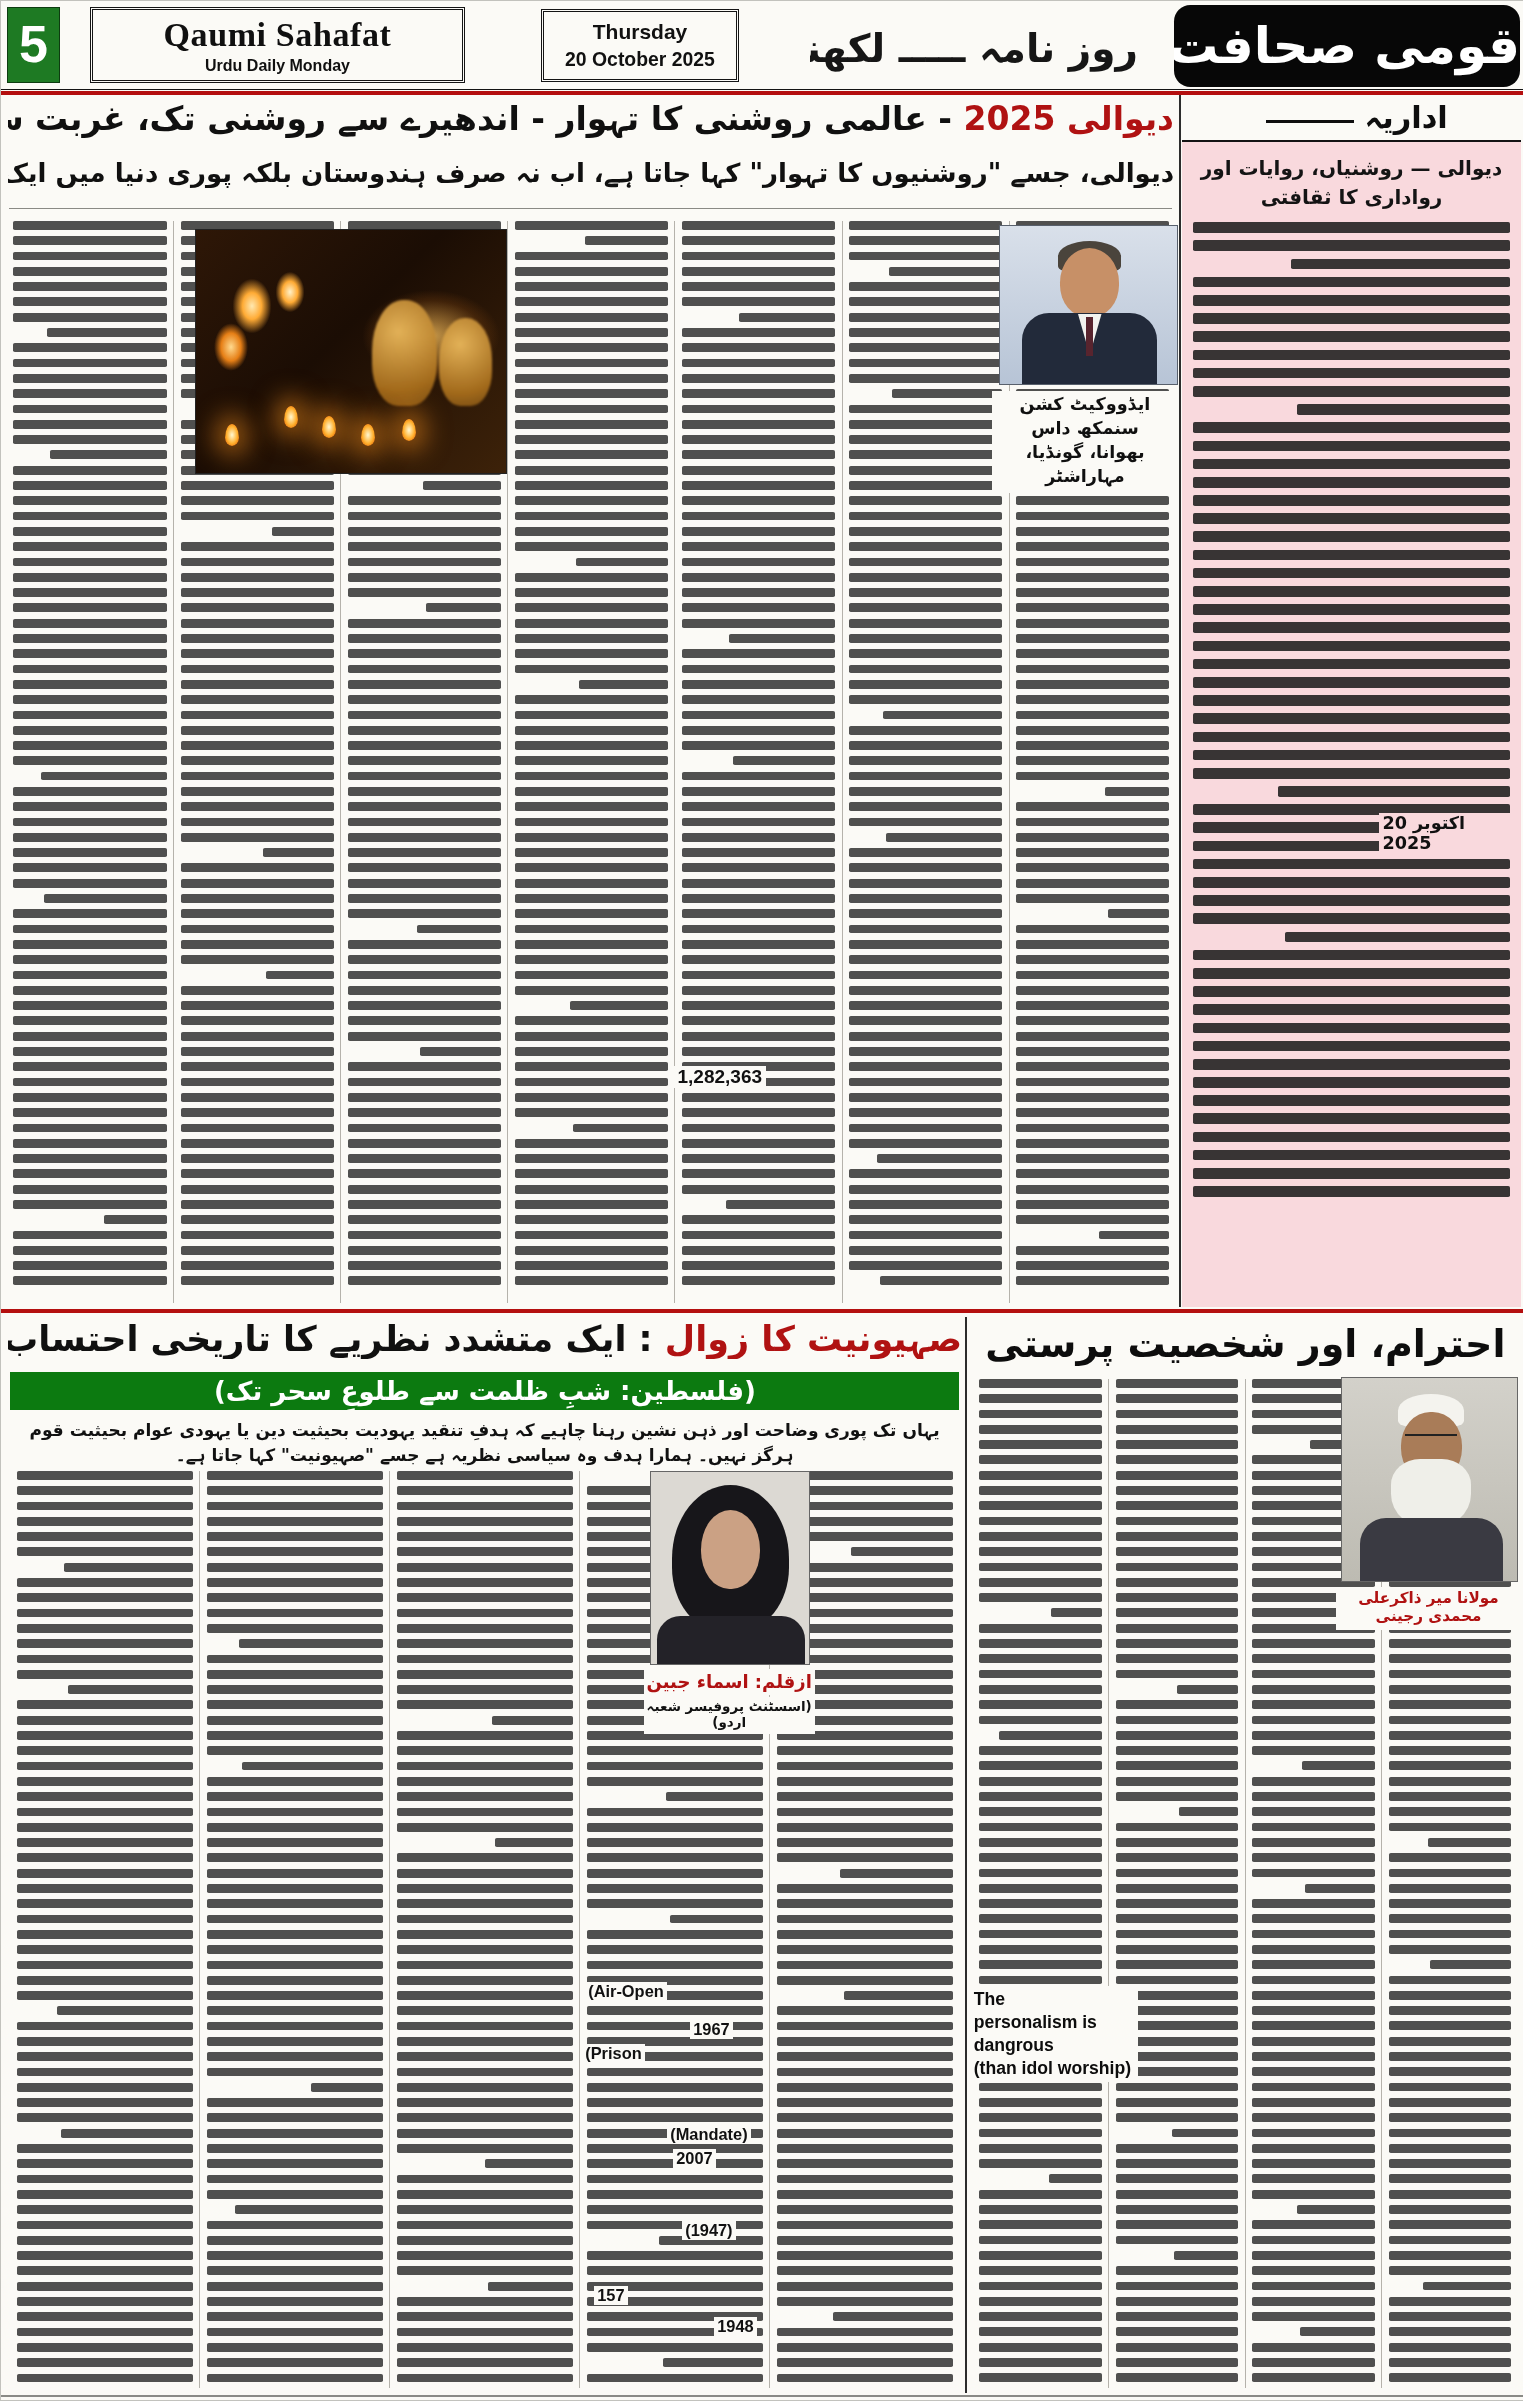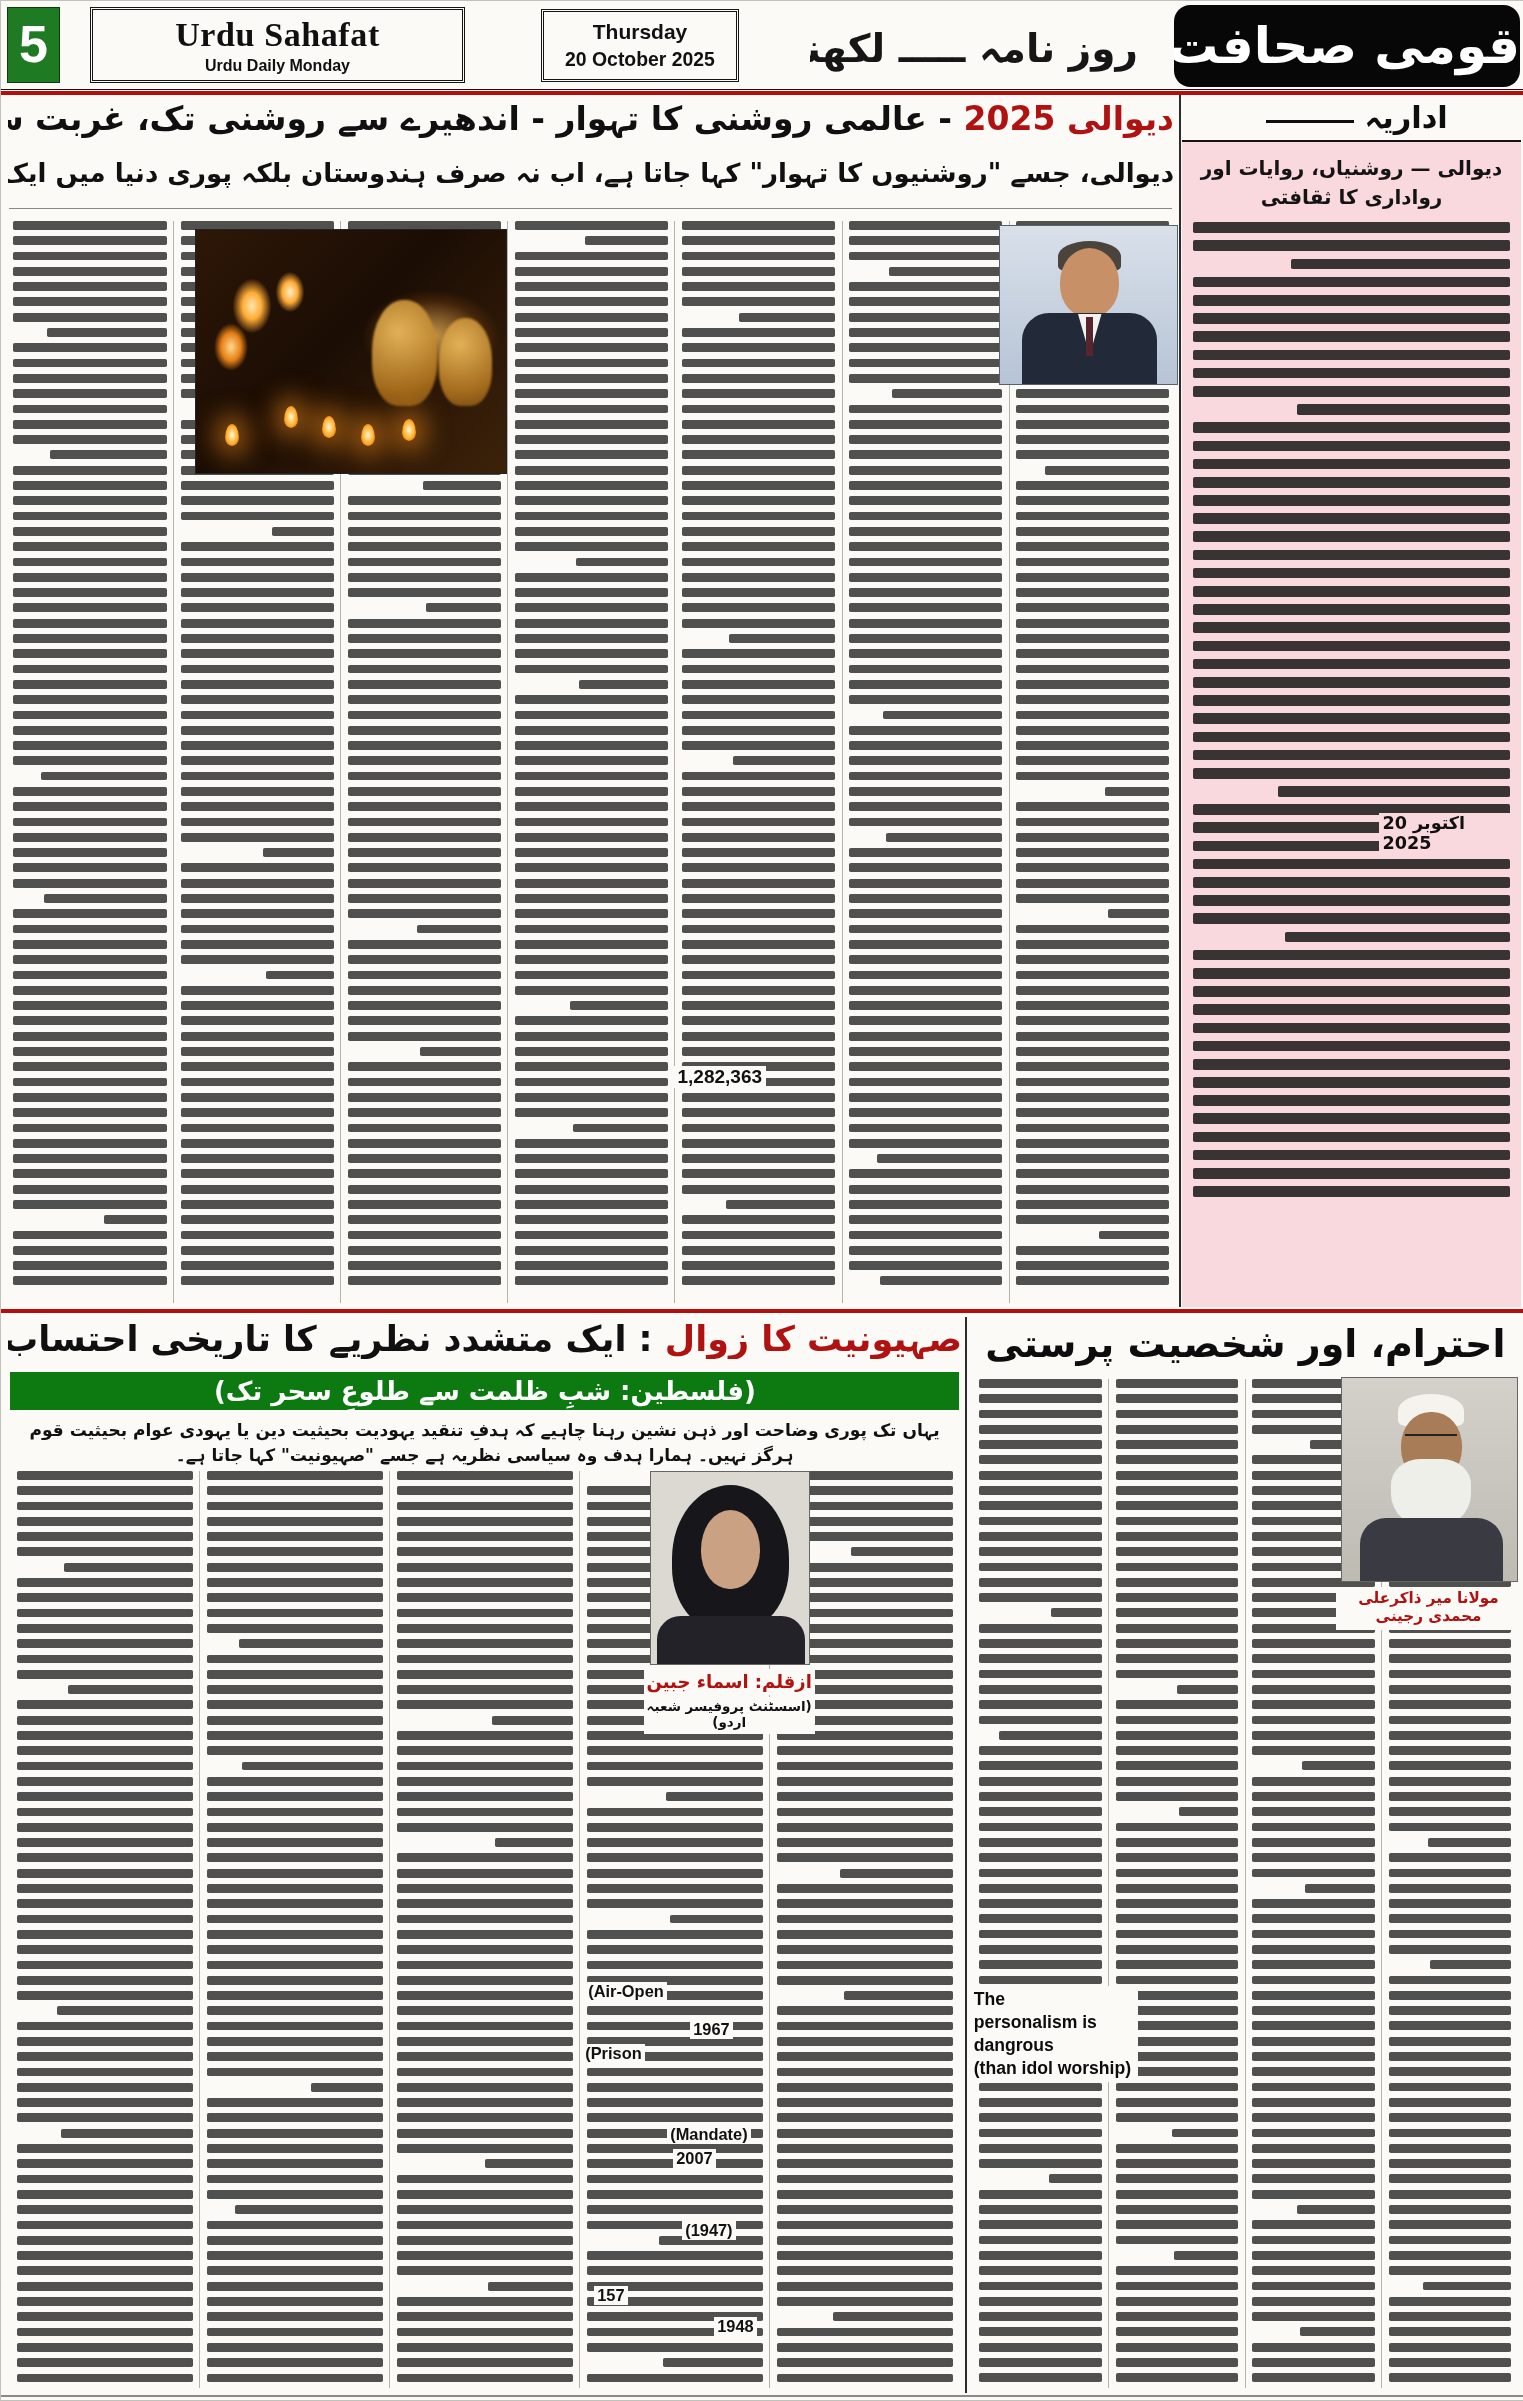--- a/index.html
+++ b/index.html
@@ -108,21 +108,21 @@
   #footer-rule { position:absolute; left:0; top:2394px; width:1524px; height:2.3px; background:#8a8a86; }
 </style>
 </head>
 <body>
 
 <div id="page">
 
   <div id="header">
     <div class="pagenum">5</div>
     <div class="masthead-box">
-      <div class="mh-title">Urdu Sahafat</div>
+      <div class="mh-title">Qaumi Sahafat</div>
       <div class="mh-sub">Urdu Daily Monday</div>
     </div>
     <div class="date-box">
       <div class="date-day">Thursday</div>
       <div class="date-date">20 October 2025</div>
     </div>
     <div class="calligraphy urdu nowrap">روز نامہ ـــــ لکھنؤ</div>
     <div class="urdu-title urdu nowrap">قومی صحافت</div>
   </div>
   <div class="rule" style="top:90px; height:4.1px;"></div>
@@ -649,20 +649,24 @@
       <div class="flame f5"></div>
     </figure>
 
     <figure class="portrait">
       <div class="p-hair"></div>
       <div class="p-head"></div>
       <div class="p-body"></div>
       <div class="p-shirt"></div>
       <div class="p-tie"></div>
     </figure>
+    <div class="portrait-caption urdu">
+      <div>ایڈووکیٹ کشن سنمکھ داس</div>
+      <div>بھوانا، گونڈیا، مہاراشٹر</div>
+    </div>
 
     <div class="frag" style="left:673px; top:971px; font-size:19px;">1,282,363</div>
   </section>
 
   <div class="vrule" style="left:1178px; top:94px; height:1212px;"></div>
   <aside id="editorial">
     <div class="ed-label-row">
       <span class="ed-label urdu">اداریہ</span>
       <span class="ed-dash"></span>
     </div>

